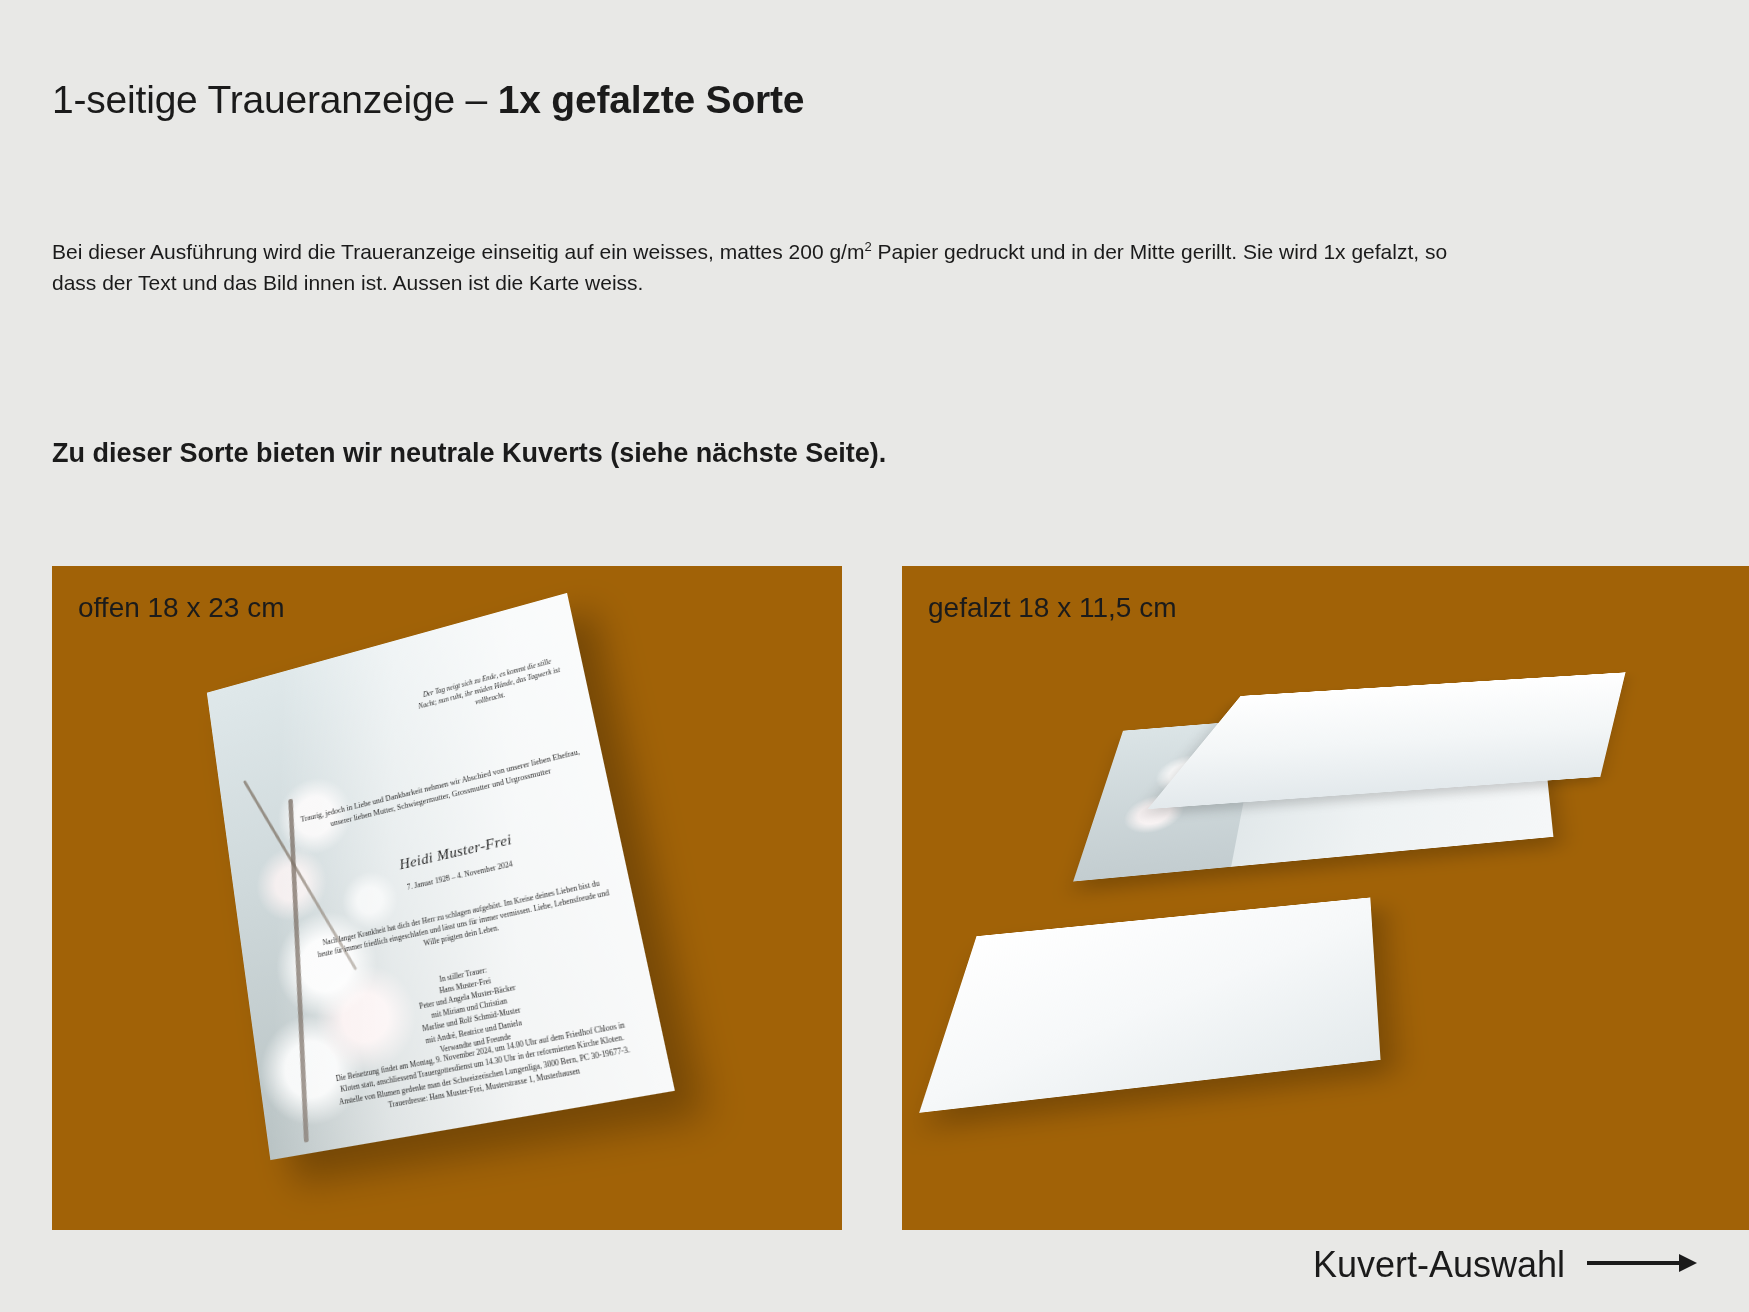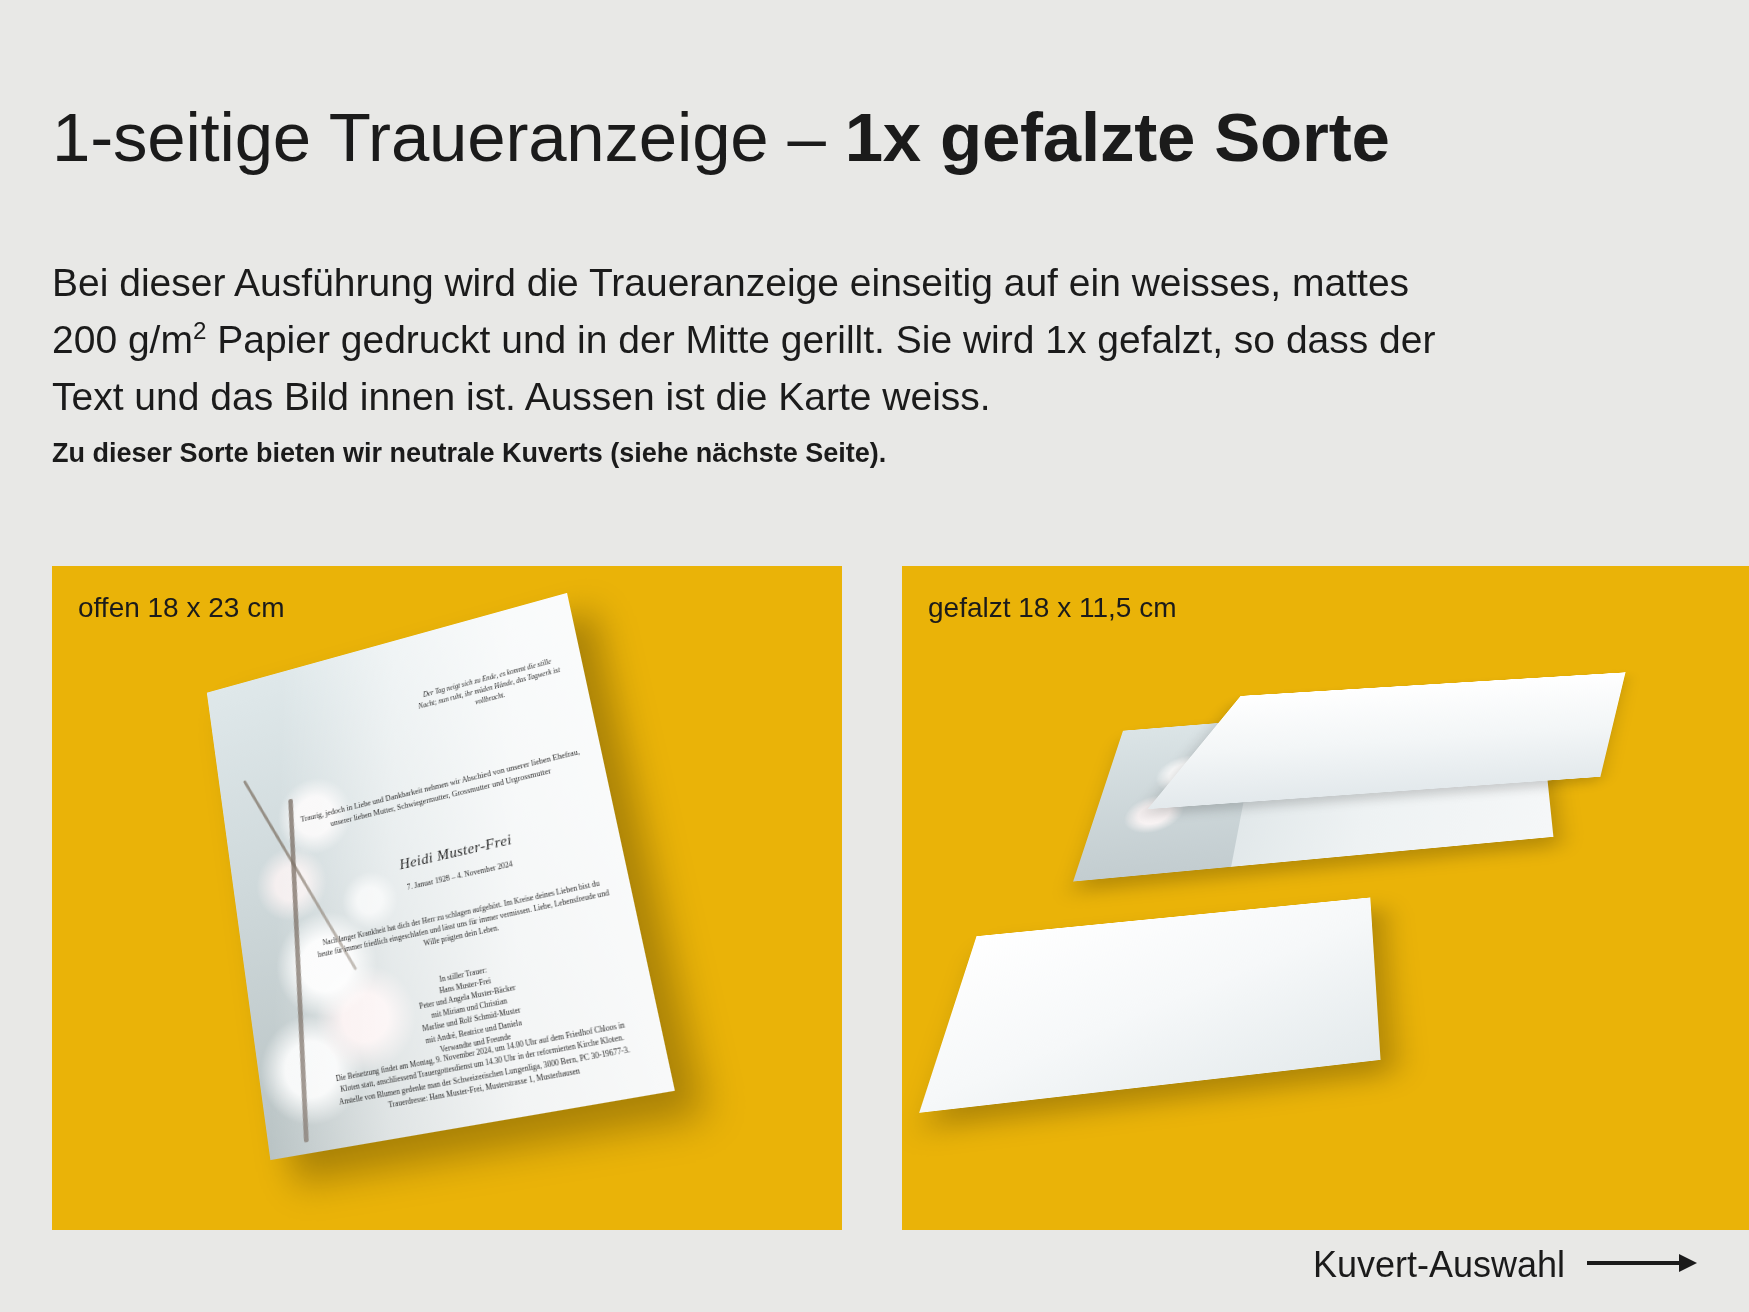--- a/index.html
+++ b/index.html
@@ -19,35 +19,35 @@
   .page {
     position: absolute;
     inset: 0;
     padding: 0;
   }
 
   .title {
     position: absolute;
     left: 52px;
     top: 52px;
-    font-size: 69px;
+    font-size: 39px;
     line-height: 1.15;
     letter-spacing: -0.2px;
     white-space: nowrap;
     text-align: center;
   }
   .title .light { font-weight: 400; }
   .title .bold { font-weight: 700; }
 
   .intro {
     position: absolute;
     left: 52px;
     top: 216px;
     width: 1420px;
-    font-size: 39px;
+    font-size: 21px;
     line-height: 1.46;
     font-weight: 400;
   }
   .intro sup {
     font-size: 0.62em;
     vertical-align: super;
     line-height: 0;
   }
 
   .note {
@@ -56,21 +56,21 @@
     top: 408px;
     width: 1420px;
     font-size: 27px;
     font-weight: 700;
     line-height: 1.4;
   }
 
   
   .panel {
     position: absolute;
-    background: #eab308;
+    background: #a16207;
     overflow: hidden;
   }
   .panel-left  { left: 52px;  top: 566px; width: 790px; height: 664px; }
   .panel-right { left: 902px; top: 566px; width: 870px; height: 664px; }
 
   .panel-label {
     position: absolute;
     left: 26px;
     top: 26px;
     font-size: 28px;

